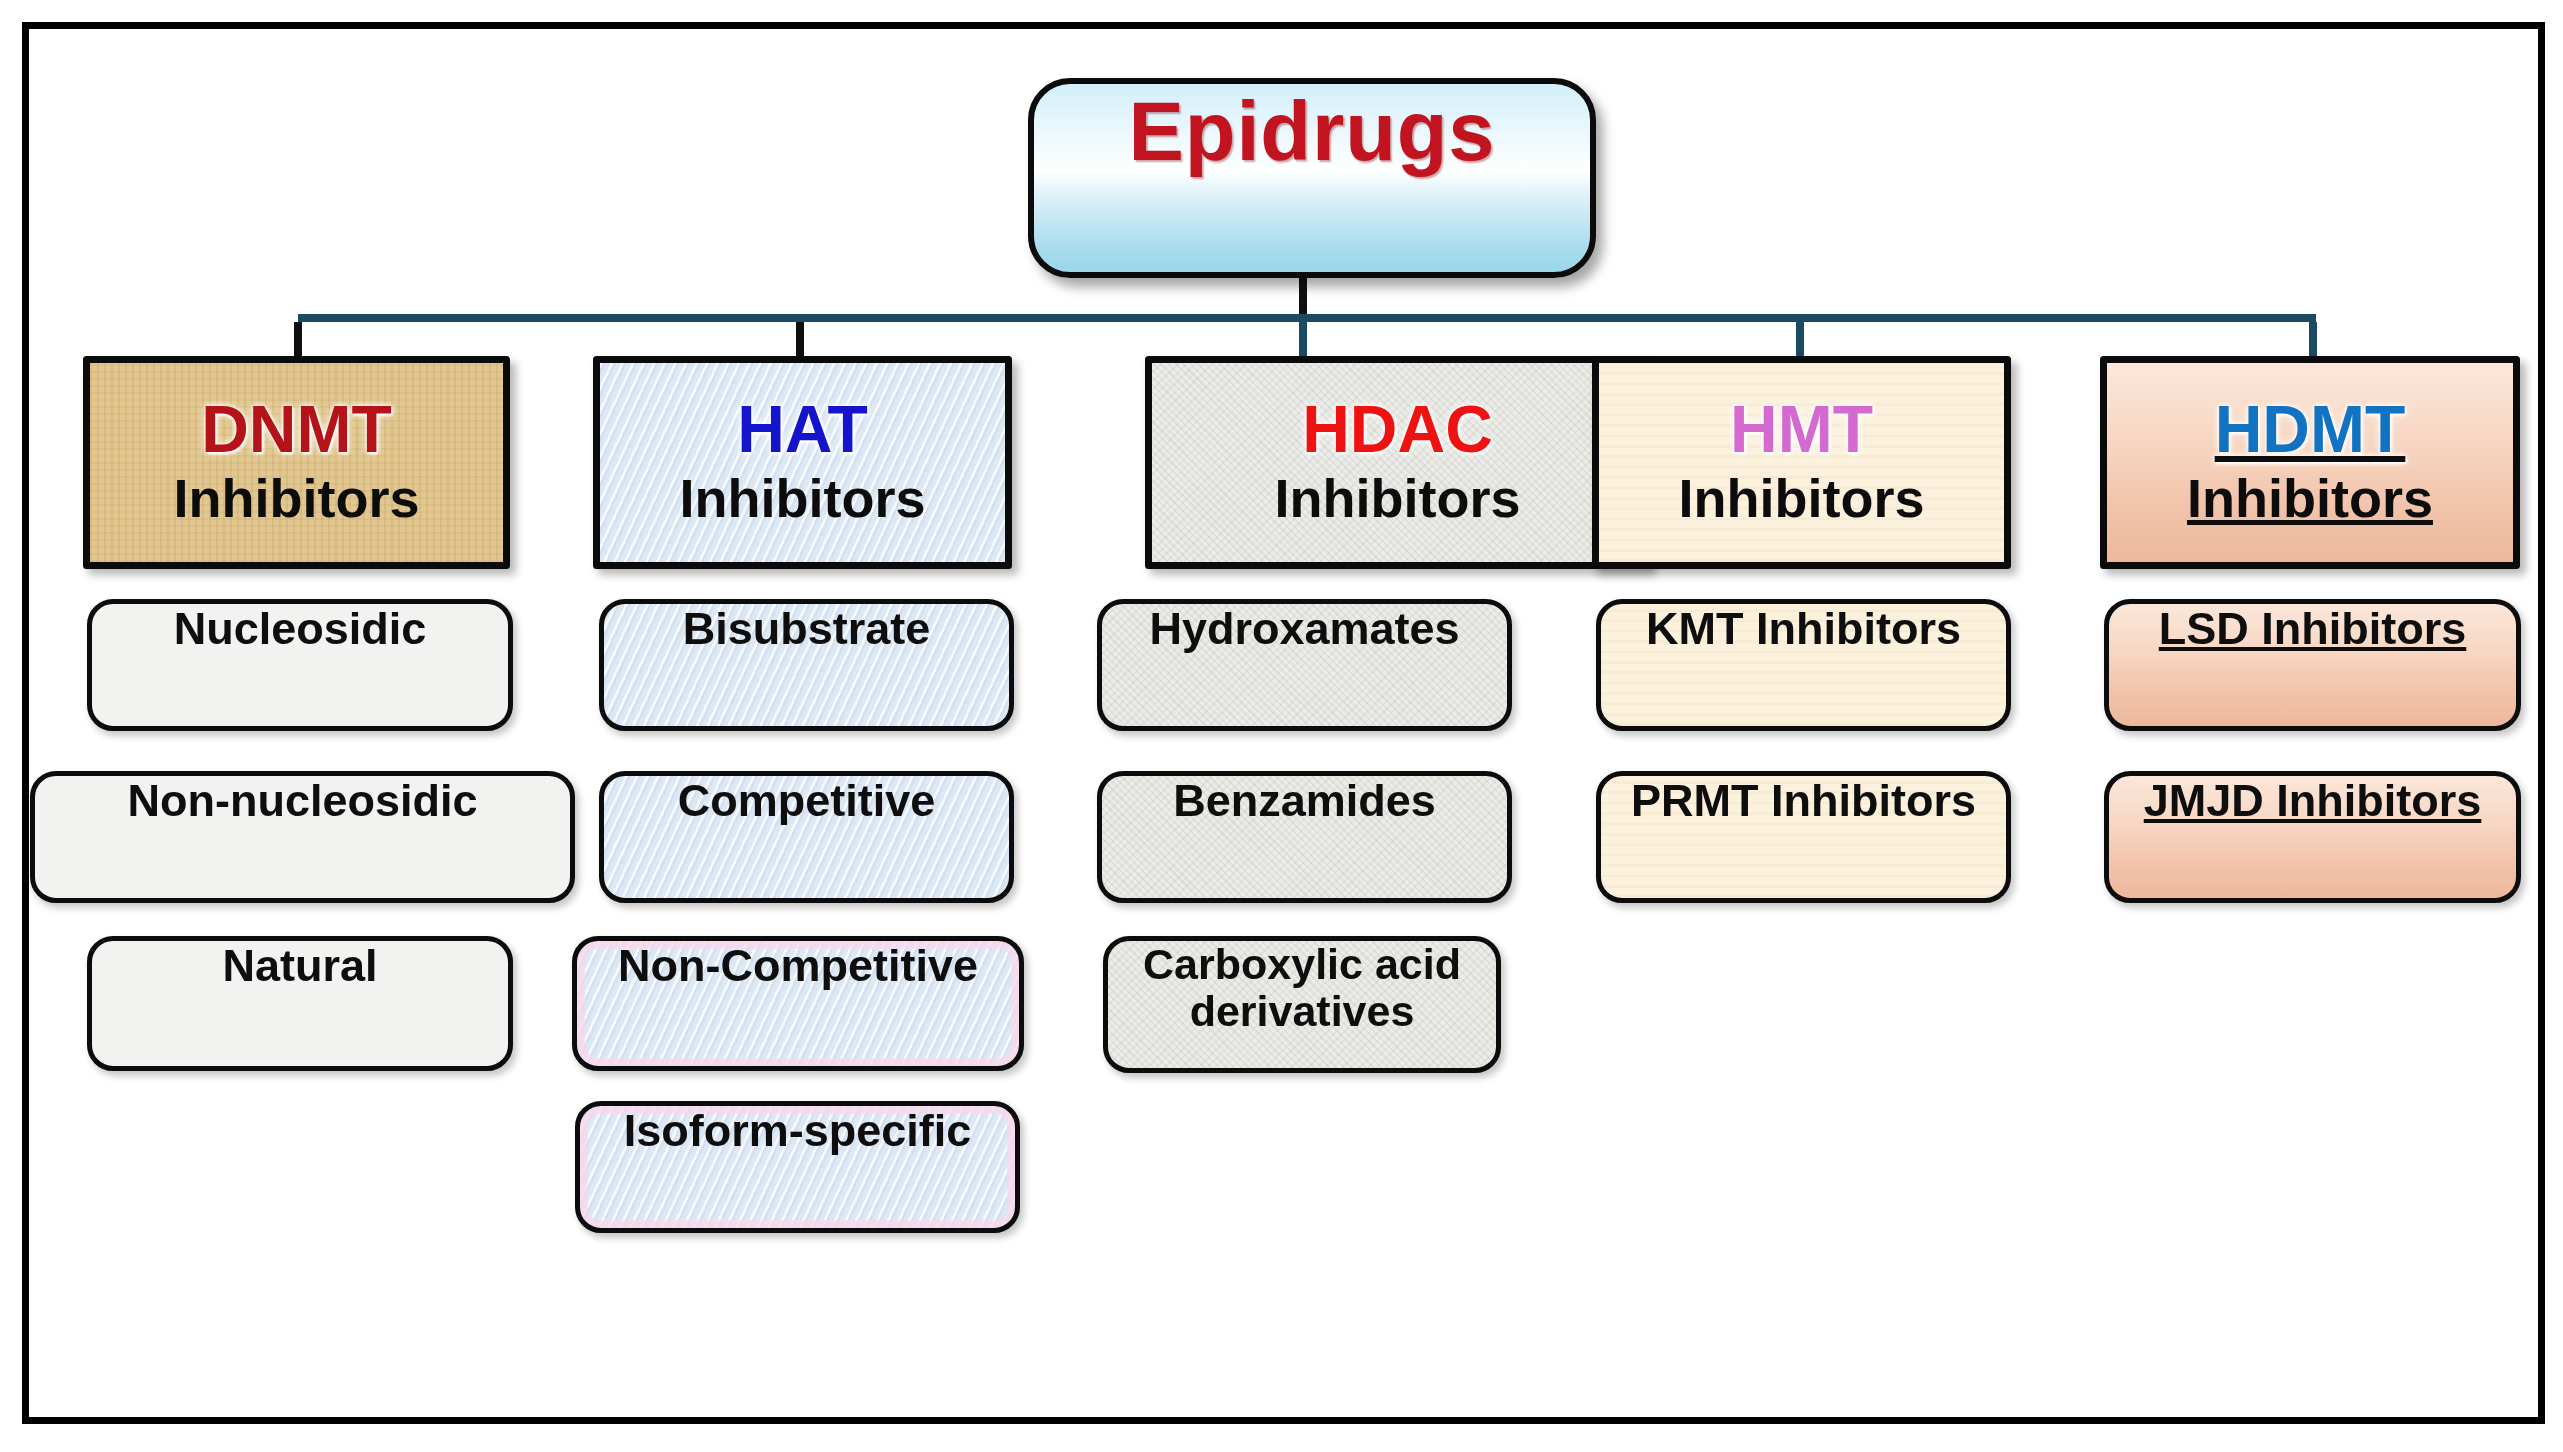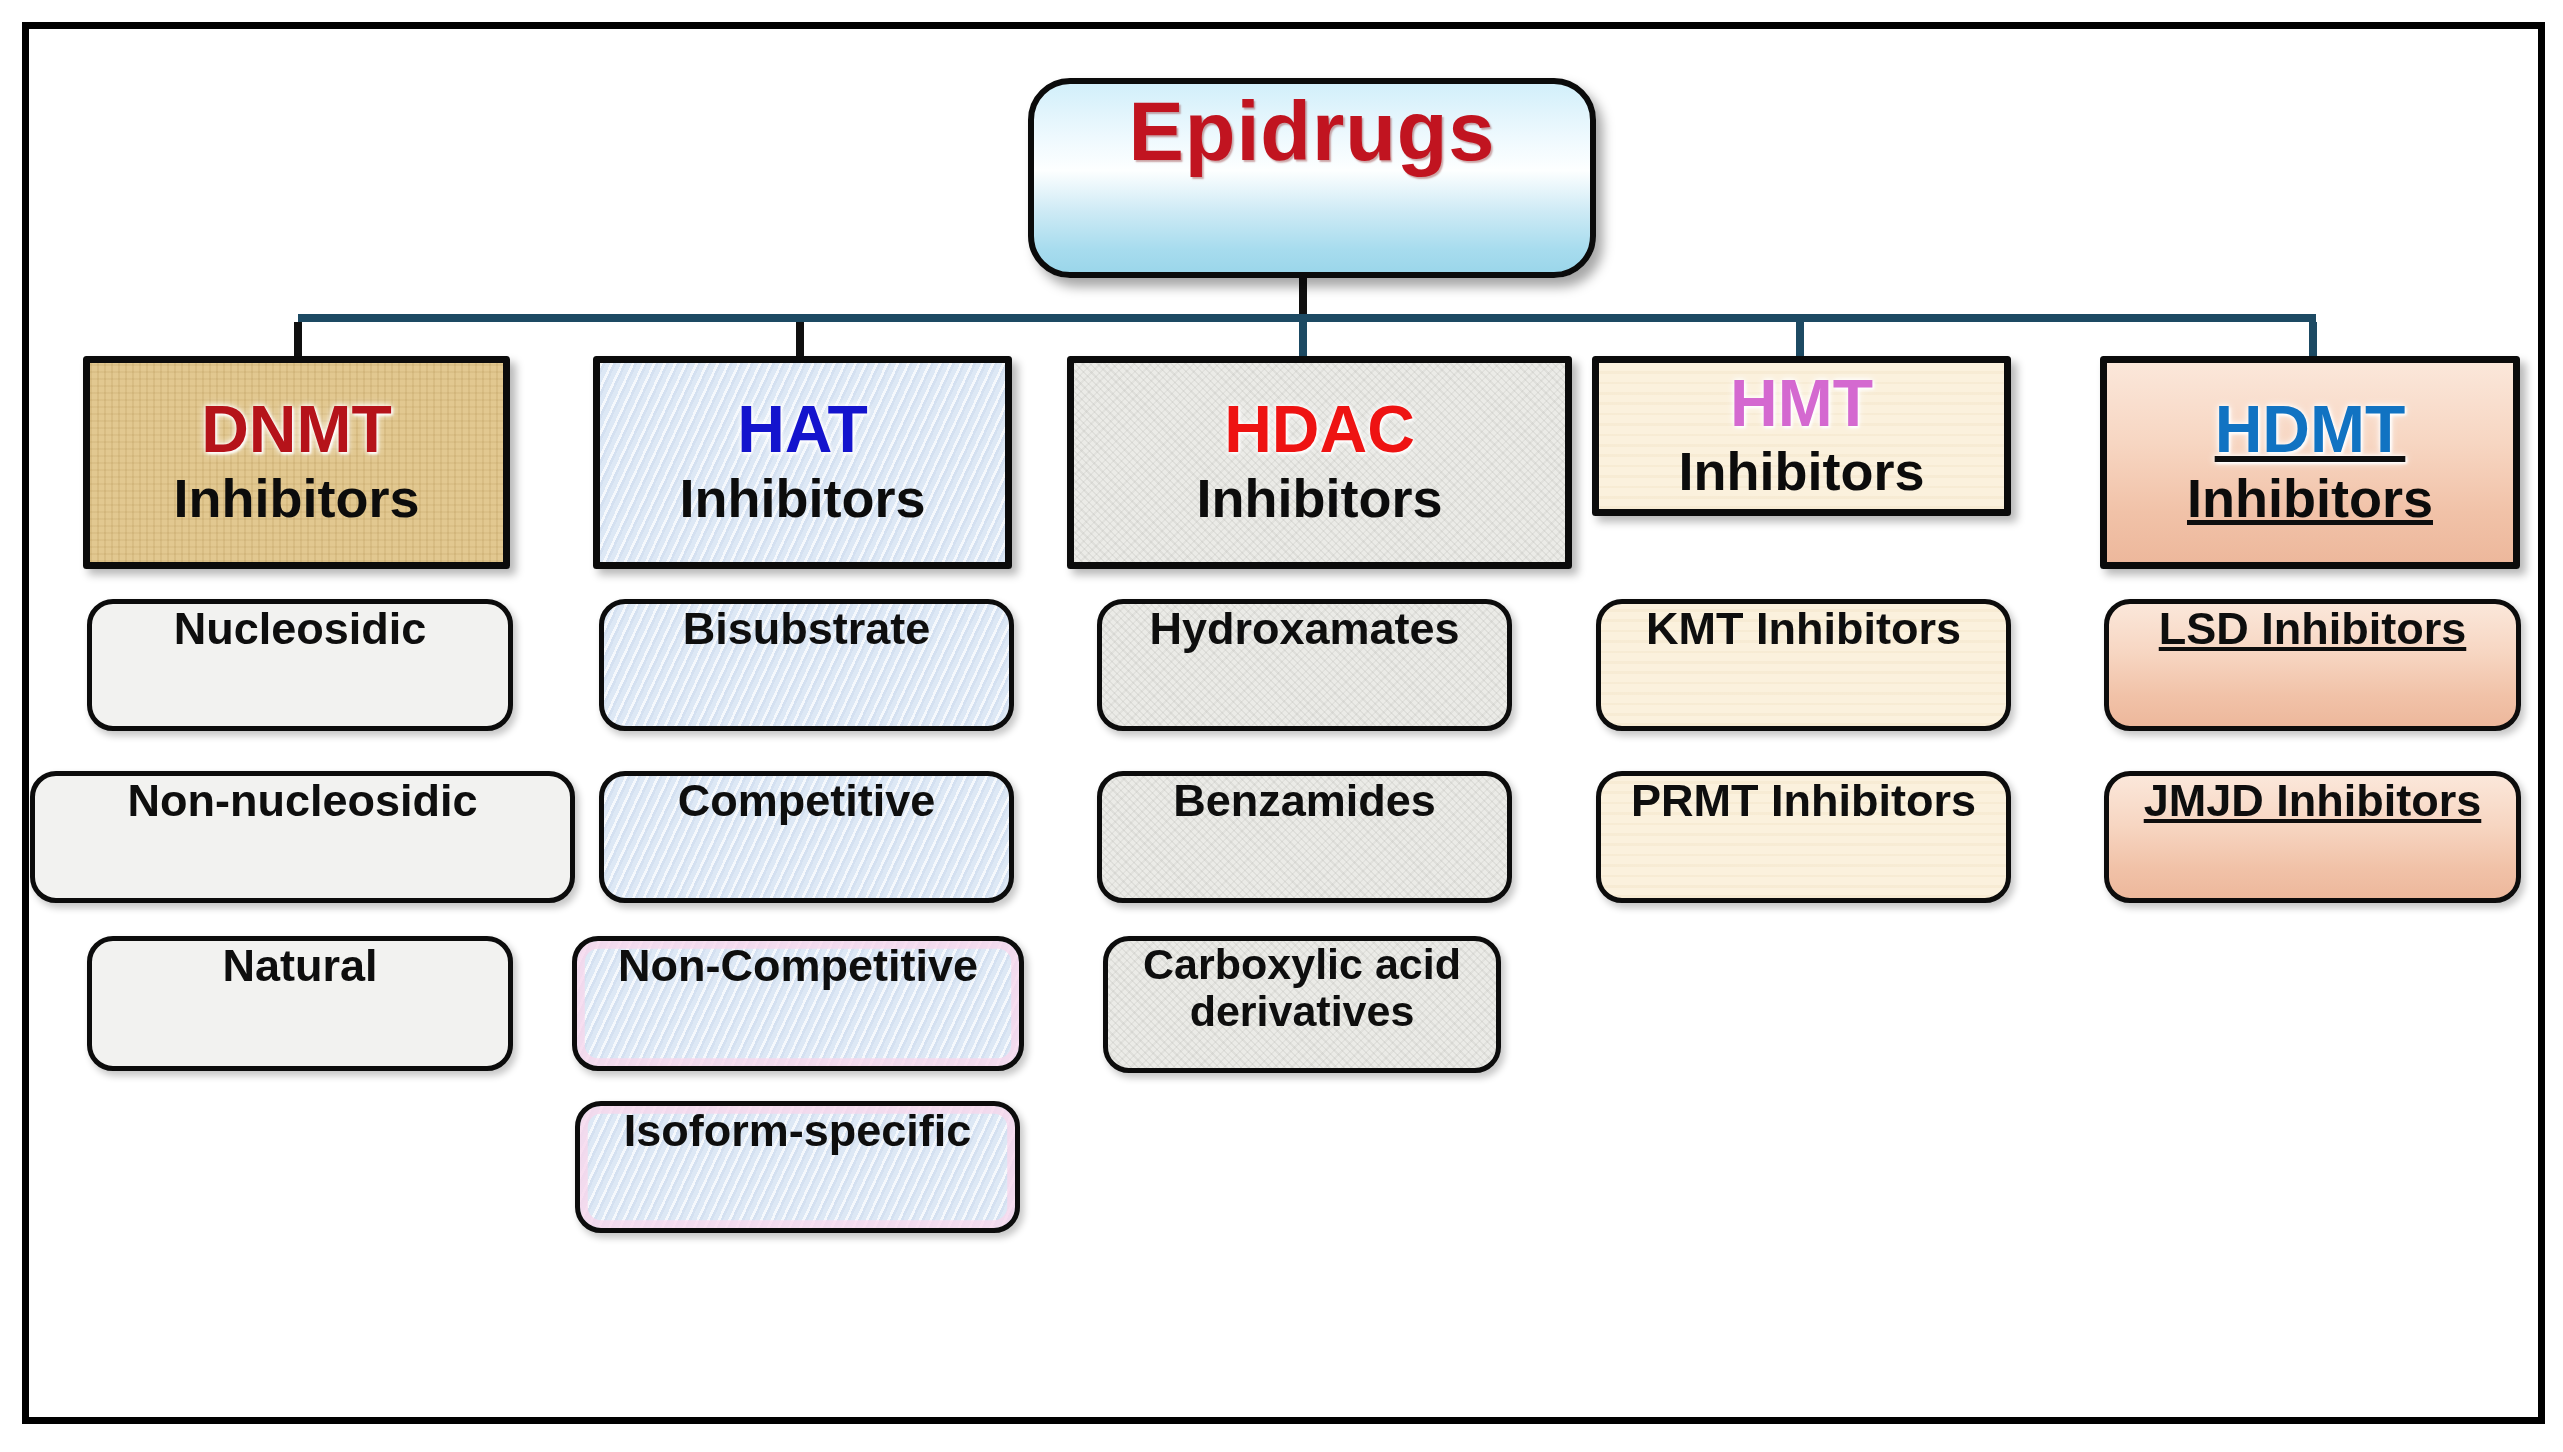--- a/index.html
+++ b/index.html
@@ -81,35 +81,35 @@
   <div class="box child tex-hat" style="left:599px;top:771px;width:415px;height:132px;">
     <span>Competitive</span>
   </div>
   <div class="box child tex-hat pinkrim" style="left:572px;top:936px;width:452px;height:135px;">
     <span>Non-Competitive</span>
   </div>
   <div class="box child tex-hat pinkrim" style="left:575px;top:1101px;width:445px;height:132px;">
     <span>Isoform-specific</span>
   </div>
 
-  <div class="box cat tex-hdac" style="left:1067px;top:356px;width:505px;height:213px;">
+  <div class="box cat tex-hdac" style="left:1145px;top:356px;width:505px;height:213px;">
     <span class="acronym" style="color: rgb(238, 19, 18);">HDAC</span>
     <span class="suffix">Inhibitors</span>
   </div>
   <div class="box child tex-hdac" style="left:1097px;top:599px;width:415px;height:132px;">
     <span>Hydroxamates</span>
   </div>
   <div class="box child tex-hdac two-line" style="left:1103px;top:936px;width:398px;height:137px;">
     <span>Carboxylic acid derivatives</span>
   </div>
   <div class="box child tex-hdac" style="left:1097px;top:771px;width:415px;height:132px;">
     <span>Benzamides</span>
   </div>
 
-  <div class="box cat tex-hmt" style="left:1592px;top:356px;width:419px;height:160px;">
+  <div class="box cat tex-hmt" style="left:1592px;top:356px;width:419px;height:213px;">
     <span class="acronym" style="color: rgb(212, 105, 208);">HMT</span>
     <span class="suffix">Inhibitors</span>
   </div>
   <div class="box child tex-hmt" style="left:1596px;top:599px;width:415px;height:132px;">
     <span>KMT Inhibitors</span>
   </div>
   <div class="box child tex-hmt" style="left:1596px;top:771px;width:415px;height:132px;">
     <span>PRMT Inhibitors</span>
   </div>
 

